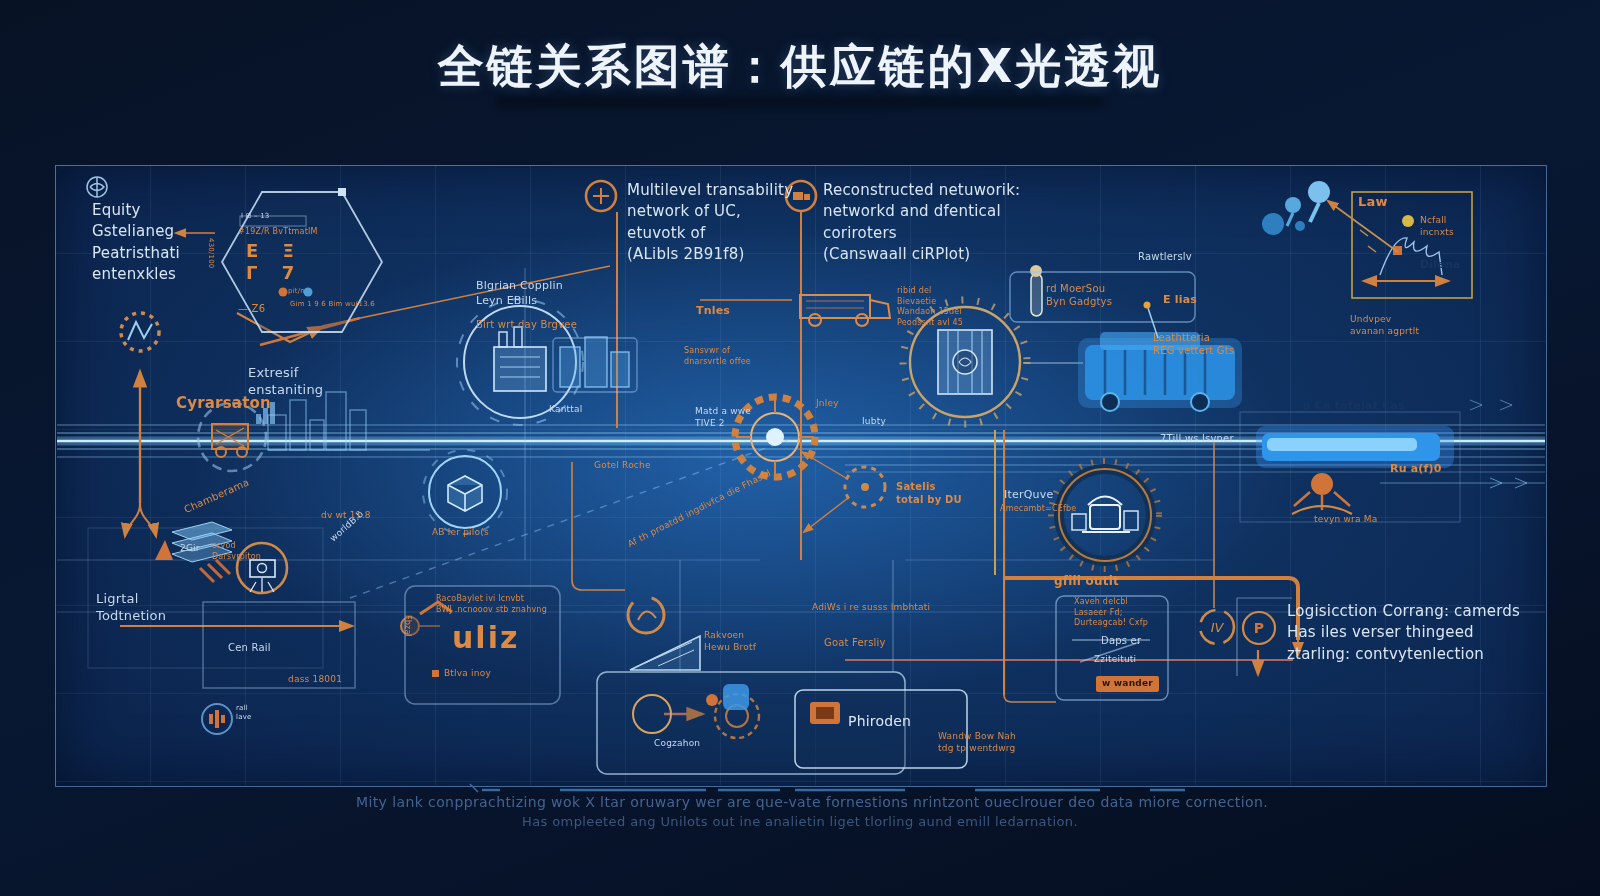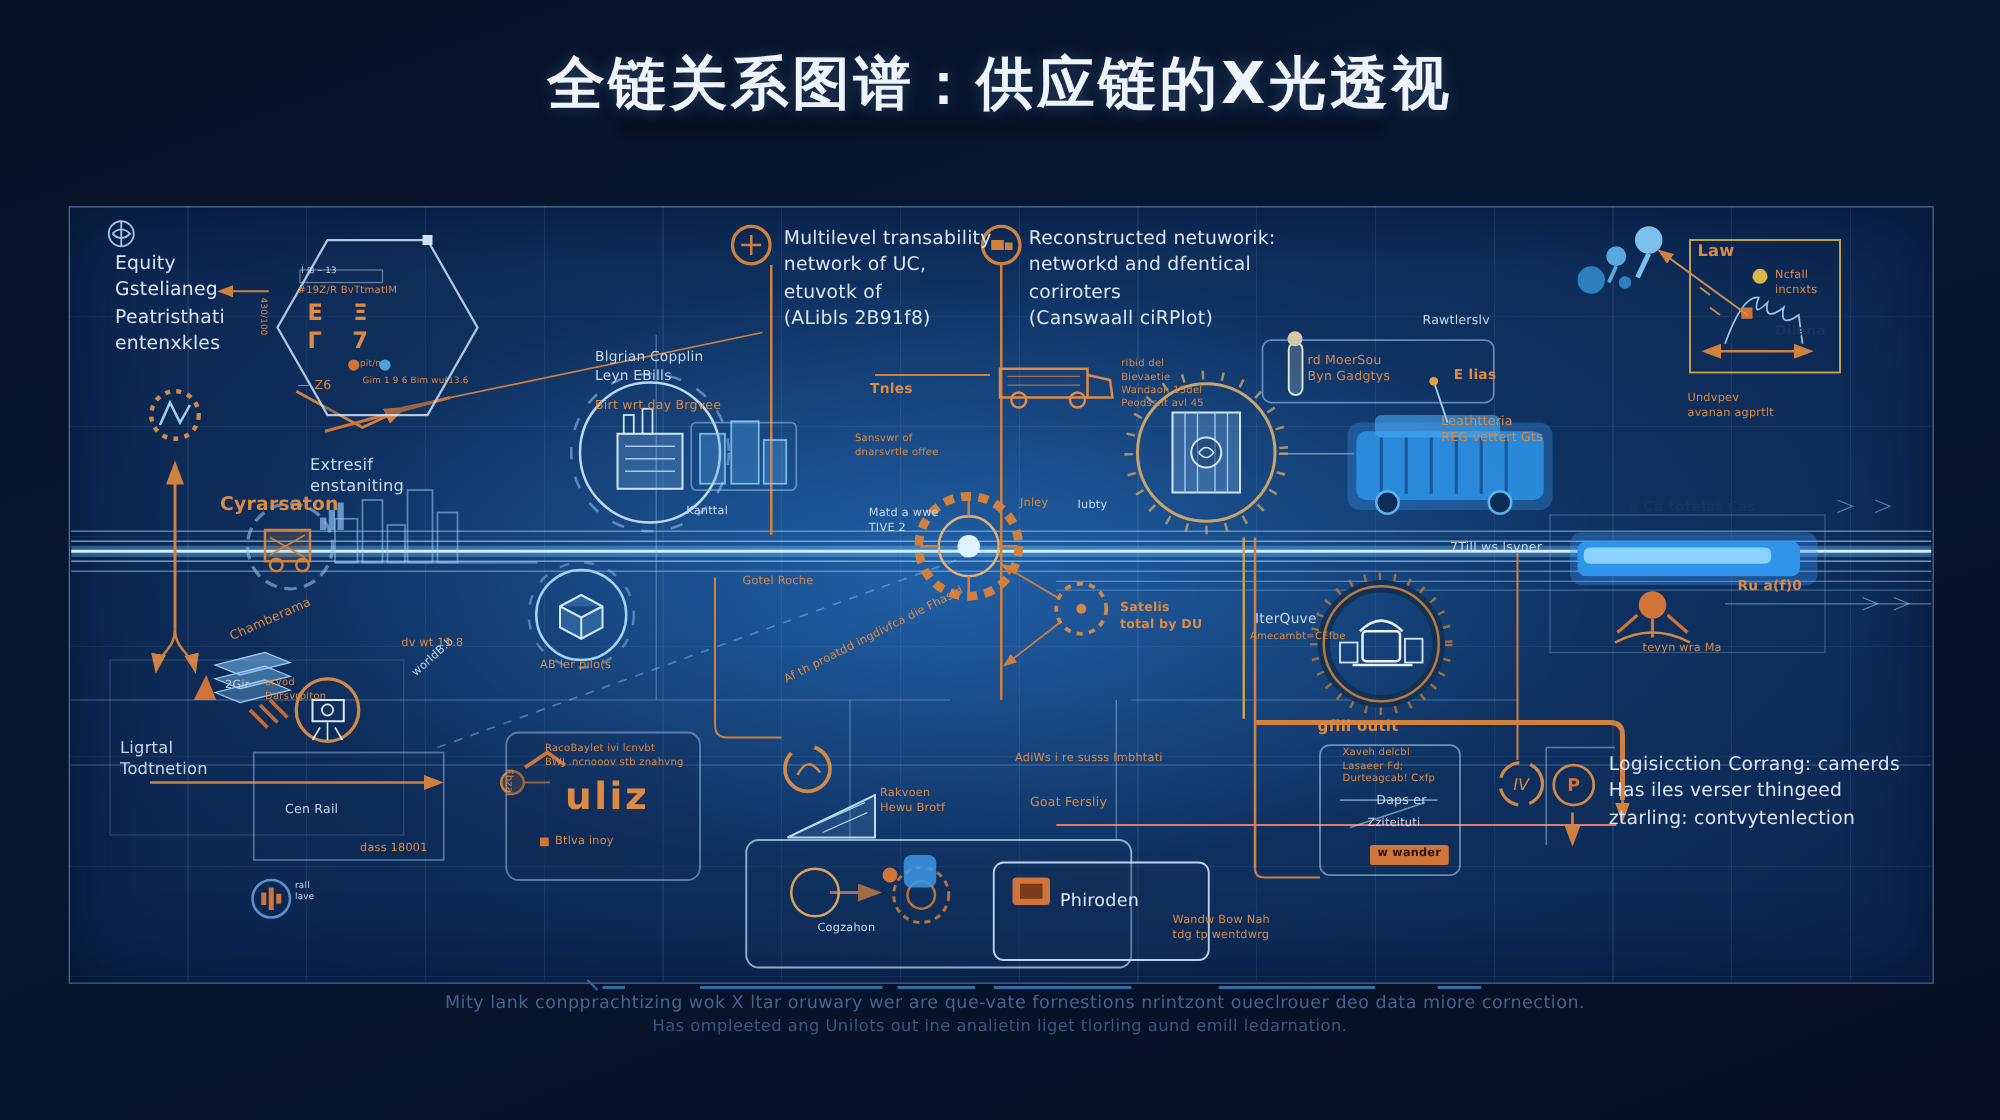--- a/index.html
+++ b/index.html
@@ -365,21 +365,21 @@
 Wandaon 15del
 Peodssnt avl 45</div>
   <div class="lbl o" style="left:1163px;top:293px;font-size:11px;font-weight:bold;">E lias</div>
   <div class="lbl o" style="left:1153px;top:331px;font-size:10px;">Leathtteria
 REG vettert Gts</div>
   <div class="lbl w" style="left:1160px;top:409px;font-size:10px;margin-top:23px;">7Till  ws lsvner</div>
   <div class="lbl d" style="left:1303px;top:399px;font-size:11px;">a Ca totelat Cas</div>
   <div class="lbl o" style="left:1390px;top:462px;font-size:11px;font-weight:bold;">Ru a(f)0</div>
   <div class="lbl o" style="left:1314px;top:514px;font-size:9px;">tevyn wra Ma</div>
   <div class="lbl o" style="left:816px;top:398px;font-size:9px;">Jnley</div>
-  <div class="lbl w" style="left:862px;top:399px;font-size:9px;text-align:center;">Iubty</div>
+  <div class="lbl w" style="left:862px;top:416px;font-size:9px;text-align:center;">Iubty</div>
   <div class="lbl w" style="left:695px;top:406px;font-size:9px;">Matd a wwe
 TIVE 2</div>
   <div class="lbl o" style="left:594px;top:460px;font-size:9px;">Gotel Roche</div>
   <div class="lbl w" style="left:549px;top:404px;font-size:9px;">Kanttal</div>
   <div class="lbl o" style="left:896px;top:480px;font-size:10px;font-weight:bold;">Satelis
 total by DU</div>
   <div class="lbl w" style="left:1004px;top:488px;font-size:11px;">IterQuve</div>
   <div class="lbl o" style="left:1000px;top:504px;font-size:8px;">Amecambt=CEfbe</div>
   <div class="lbl o" style="left:1054px;top:574px;font-size:12px;font-weight:bold;">gfill outlt</div>
   <div class="lbl w" style="left:476px;top:279px;font-size:11px;">Blgrian Copplin

